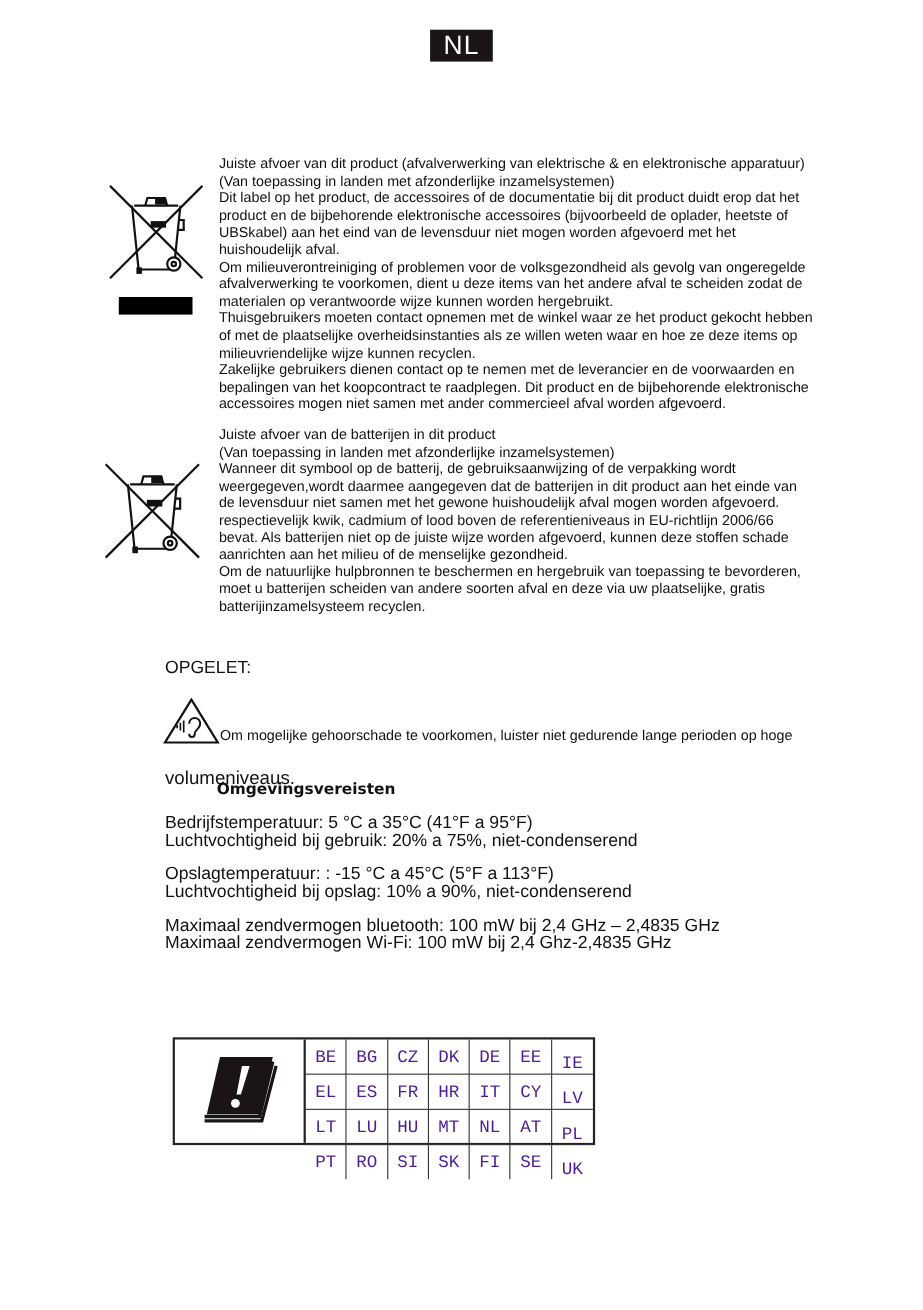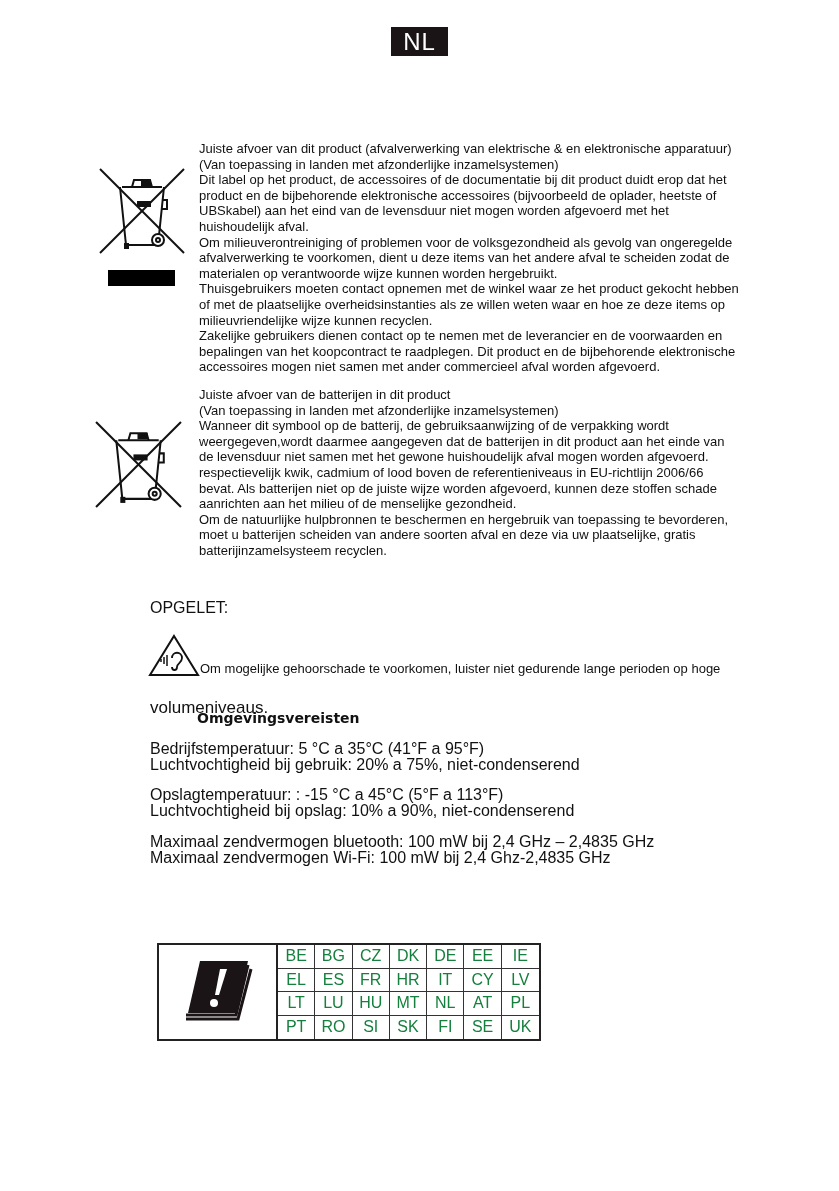--- a/index.html
+++ b/index.html
@@ -17,22 +17,22 @@
   .opgelet { left: 150px; top: 599px; font-size: 16px; font-weight: normal; }
   .hearing-row { left: 148px; top: 634px; font-size: 13px; line-height: 16px; }
   .hearing-icon { display: inline-block; width: 52px; height: 43px; vertical-align: bottom; }
   .hearing-line2 { left: 150px; top: 698px; font-size: 17px; }
   .env-title { left: 150px; top: 710px; font-size: 14px; font-weight: bold; font-family: "DejaVu Sans", sans-serif; margin-left: 47px; }
   .spec { left: 150px; font-size: 16px; line-height: 15.6px; white-space: nowrap; text-align: center; }
   .country-box { left: 157px; top: 943px; width: 384px; height: 98px; border: 2px solid #222; display: flex; box-sizing: border-box; }
   .book-cell { width: 117px; border-right: 2px solid #222; display: flex; align-items: center; justify-content: center; }
   .grid { flex: 1; display: grid; grid-template-columns: repeat(7, 1fr); grid-template-rows: repeat(4, 1fr); }
   .cc { border-right: 1.5px solid #333; border-bottom: 1.5px solid #333; display: flex; align-items: center; justify-content: center;
-        font-size: 16px; color: #15803d; font-family: Liberation Sans, sans-serif; text-align: right; }
-  .cc.lastcol { border-right: none; }
+        font-size: 16px; color: #4c1d95; font-family: Liberation Mono, monospace; text-align: right; }
+  .cc.lastcol { border-right: none; margin-top: 13px; }
   .cc.lastrow { border-bottom: none; }
 </style>
 </head>
 <body>
 
 <div class="abs lang-badge">NL</div>
 
 <svg class="abs weee1" viewBox="0 0 92 92">
   <g stroke="#111" fill="none" stroke-width="2">
     <line x1="4" y1="4" x2="88" y2="88"></line>

